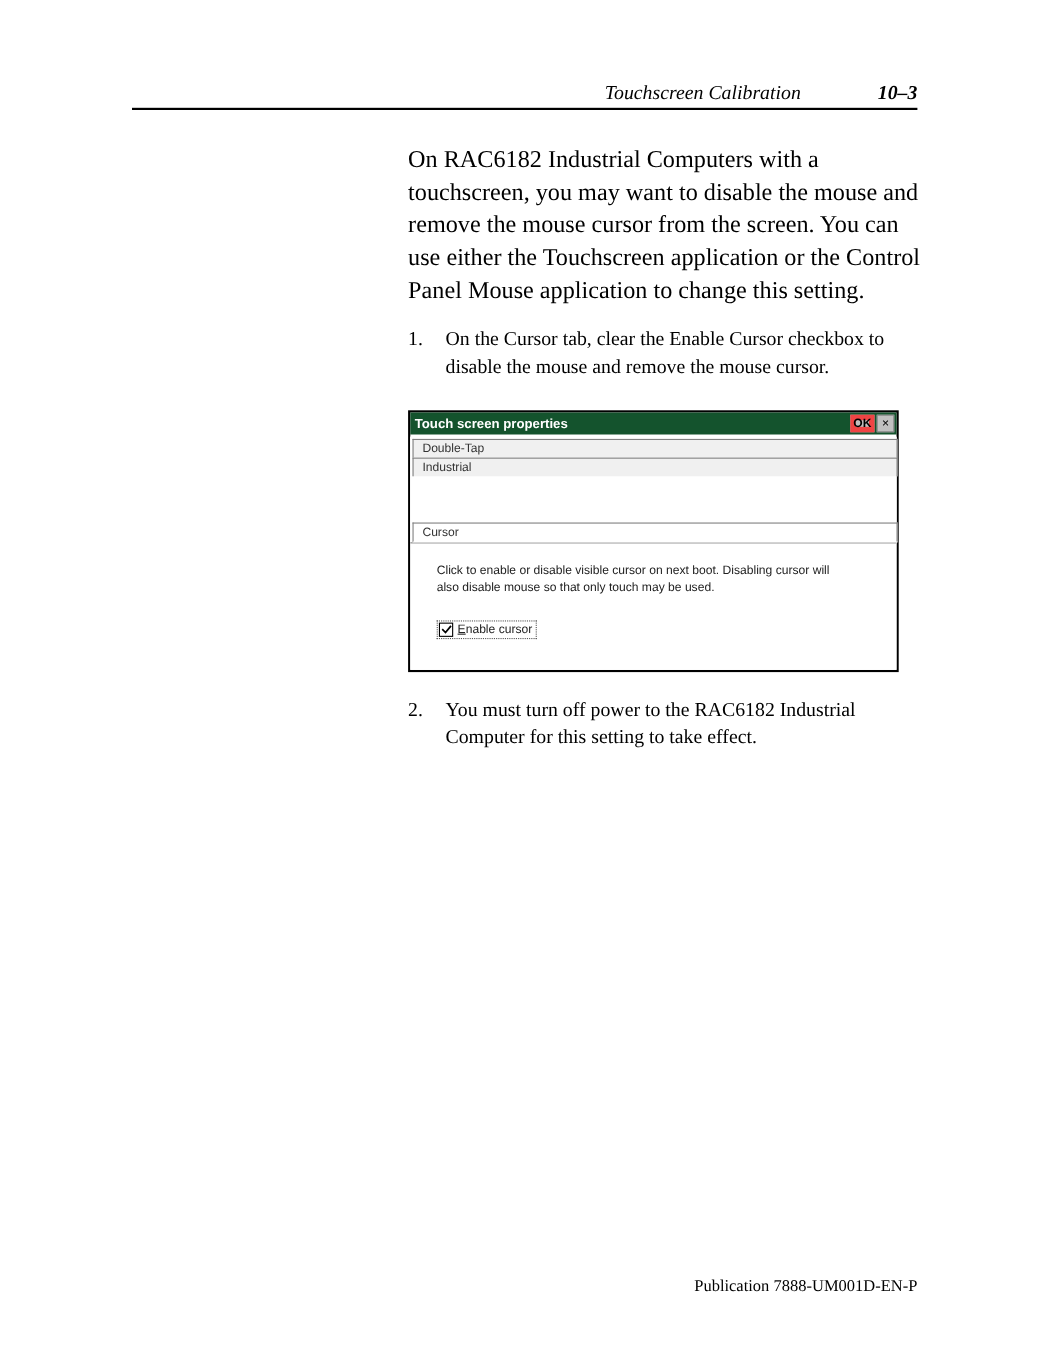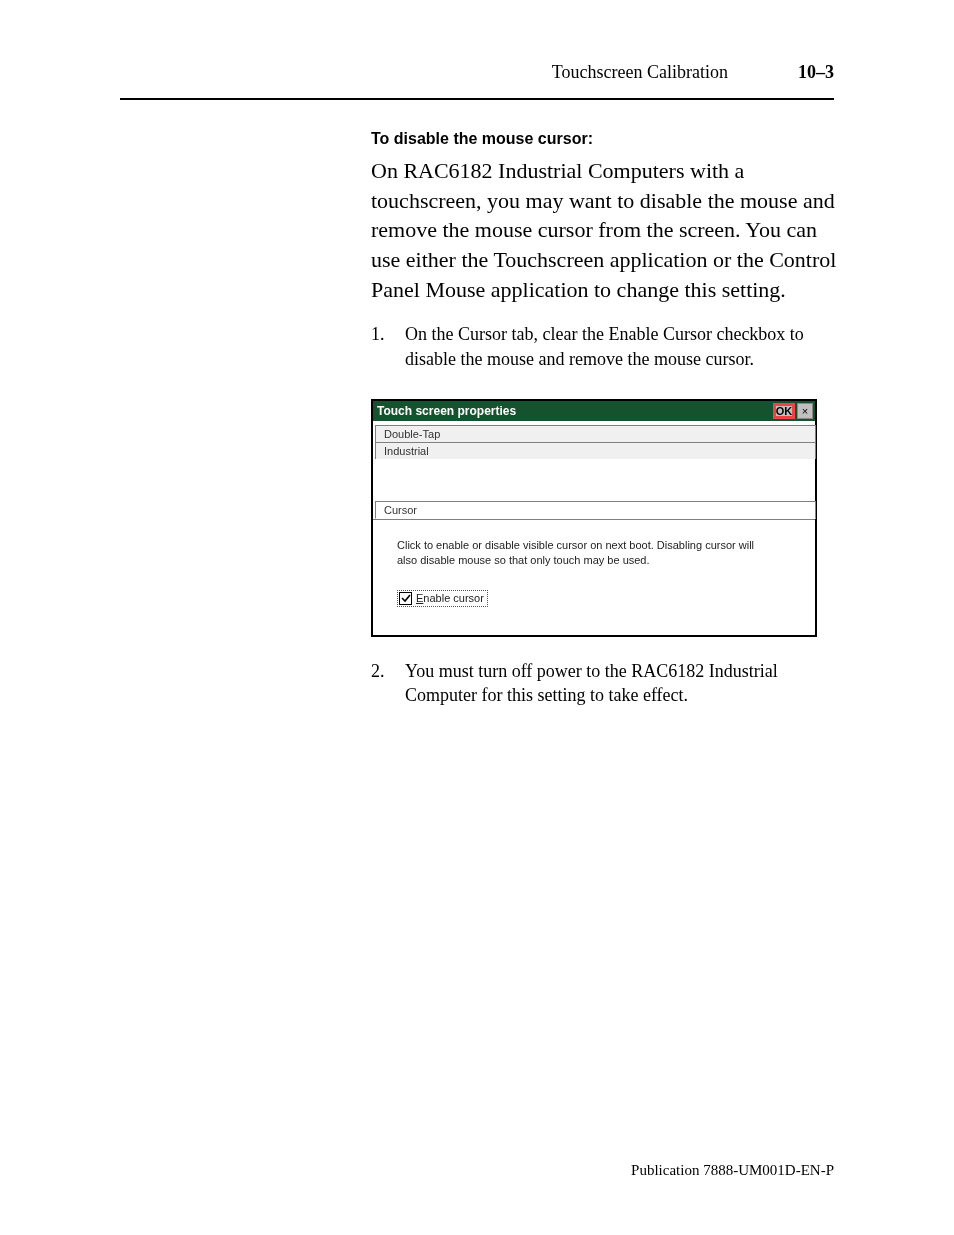--- a/index.html
+++ b/index.html
@@ -1,33 +1,33 @@
 <!DOCTYPE html>
 <html><head>
 <meta charset="utf-8">
 <style>
   * { box-sizing: border-box; margin: 0; padding: 0; }
   html, body { width: 954px; height: 1235px; background: #fff; font-family: "Times New Roman", Times, serif; color: #000; }
   .page { position: relative; width: 954px; height: 1235px; }
-  .header-row { position: absolute; top: 62px; left: 120px; right: 120px; display: flex; justify-content: flex-end; align-items: baseline; font-size: 18px; }
+  .header-row { position: absolute; top: 74px; left: 120px; right: 120px; display: flex; justify-content: flex-end; align-items: baseline; font-size: 18px; font-style: italic; }
   .header-title { margin-right: 70px; }
   .header-page { font-weight: bold; }
   .hr { position: absolute; top: 98px; left: 120px; right: 120px; height: 2px; background: #000; }
   .content { position: absolute; top: 130px; left: 371px; width: 470px; }
   .section-title { font-family: Arial, Helvetica, sans-serif; font-weight: bold; font-size: 16px; margin-bottom: 8px; }
   .para { font-size: 22px; line-height: 1.35; margin-bottom: 18px; }
   .ol-item { display: flex; font-size: 18px; line-height: 1.35; margin-bottom: 14px; }
   .ol-num { width: 34px; flex-shrink: 0; }
   .ol-body { flex: 1; }
   .ol-body p { margin-bottom: 14px; }
   .screenshot-wrap { margin: 10px 0 22px 0; }
   .dlg { width: 446px; border: 2px solid #000; background: #fff; font-family: Tahoma, Arial, sans-serif; font-size: 12px; }
   .dlg-title { background: #14532d; color: #fff; display: flex; align-items: center; padding: 0 2px; height: 20px; }
   .dlg-title-text { font-weight: bold; flex: 1; padding-left: 2px; font-size: 12px; }
-  .dlg-ok { background: #c0c0c0; color: #000; font-weight: bold; border: 3px solid #ef4444; width: 22px; height: 16px; font-size: 11px; display: flex; align-items: center; justify-content: center; margin-right: 2px; cursor: default; }
+  .dlg-ok { background: #c0c0c0; color: #000; font-weight: bold; border: 5px solid #ef4444; width: 22px; height: 16px; font-size: 11px; display: flex; align-items: center; justify-content: center; margin-right: 2px; cursor: default; }
   .dlg-close { background: #c0c0c0; color: #000; border: 1px solid #888; width: 16px; height: 16px; font-size: 11px; display: flex; align-items: center; justify-content: center; cursor: default; }
   .dlg-body { background: #fff; padding: 0; }
   .tabs { display: flex; border-bottom: 1px solid #808080; margin-top: 2px; padding-left: 2px; background: #fff; flex-direction: column; }
   .tab { border: 1px solid #808080; border-bottom: none; padding: 2px 8px; font-size: 11px; background: #fff; margin-right: -1px; position: relative; top: 1px; color: #333; }
   .tab.active { background: #fff; top: 0; z-index: 2; border-bottom: 1px solid #fff; font-weight: normal; margin-top: 44px; }
   .tab.inactive { background: #f0f0f0; top: 2px; }
   .tab-content { padding: 18px 24px 28px 24px; font-size: 11px; color: #222; }
   .tab-desc { line-height: 1.35; margin-bottom: 22px; max-width: 360px; }
   .checkbox-row { display: inline-flex; align-items: center; border: 1px dotted #555; padding: 1px 3px 1px 1px; }
   .checkbox { width: 13px; height: 13px; border: 1px solid #000; background: #fff; display: flex; align-items: center; justify-content: center; margin-right: 4px; }
@@ -40,21 +40,20 @@
 <body>
 
 <div class="page">
   <div class="header-row">
     <span class="header-title">Touchscreen Calibration</span>
     <span class="header-page">10–3</span>
   </div>
   <div class="hr"></div>
 
   <div class="content">
-    <div class="section-title">To disable the mouse cursor:</div>
     <div class="para">On RAC6182 Industrial Computers with a touchscreen, you may want to disable the mouse and remove the mouse cursor from the screen. You can use either the Touchscreen application or the Control Panel Mouse application to change this setting.</div>
 
     <div class="ol-item">
       <div class="ol-num">1.</div>
       <div class="ol-body">
         <p>On the Cursor tab, clear the Enable Cursor checkbox to disable the mouse and remove the mouse cursor.</p>
       </div>
     </div>
 
     <div class="screenshot-wrap">

